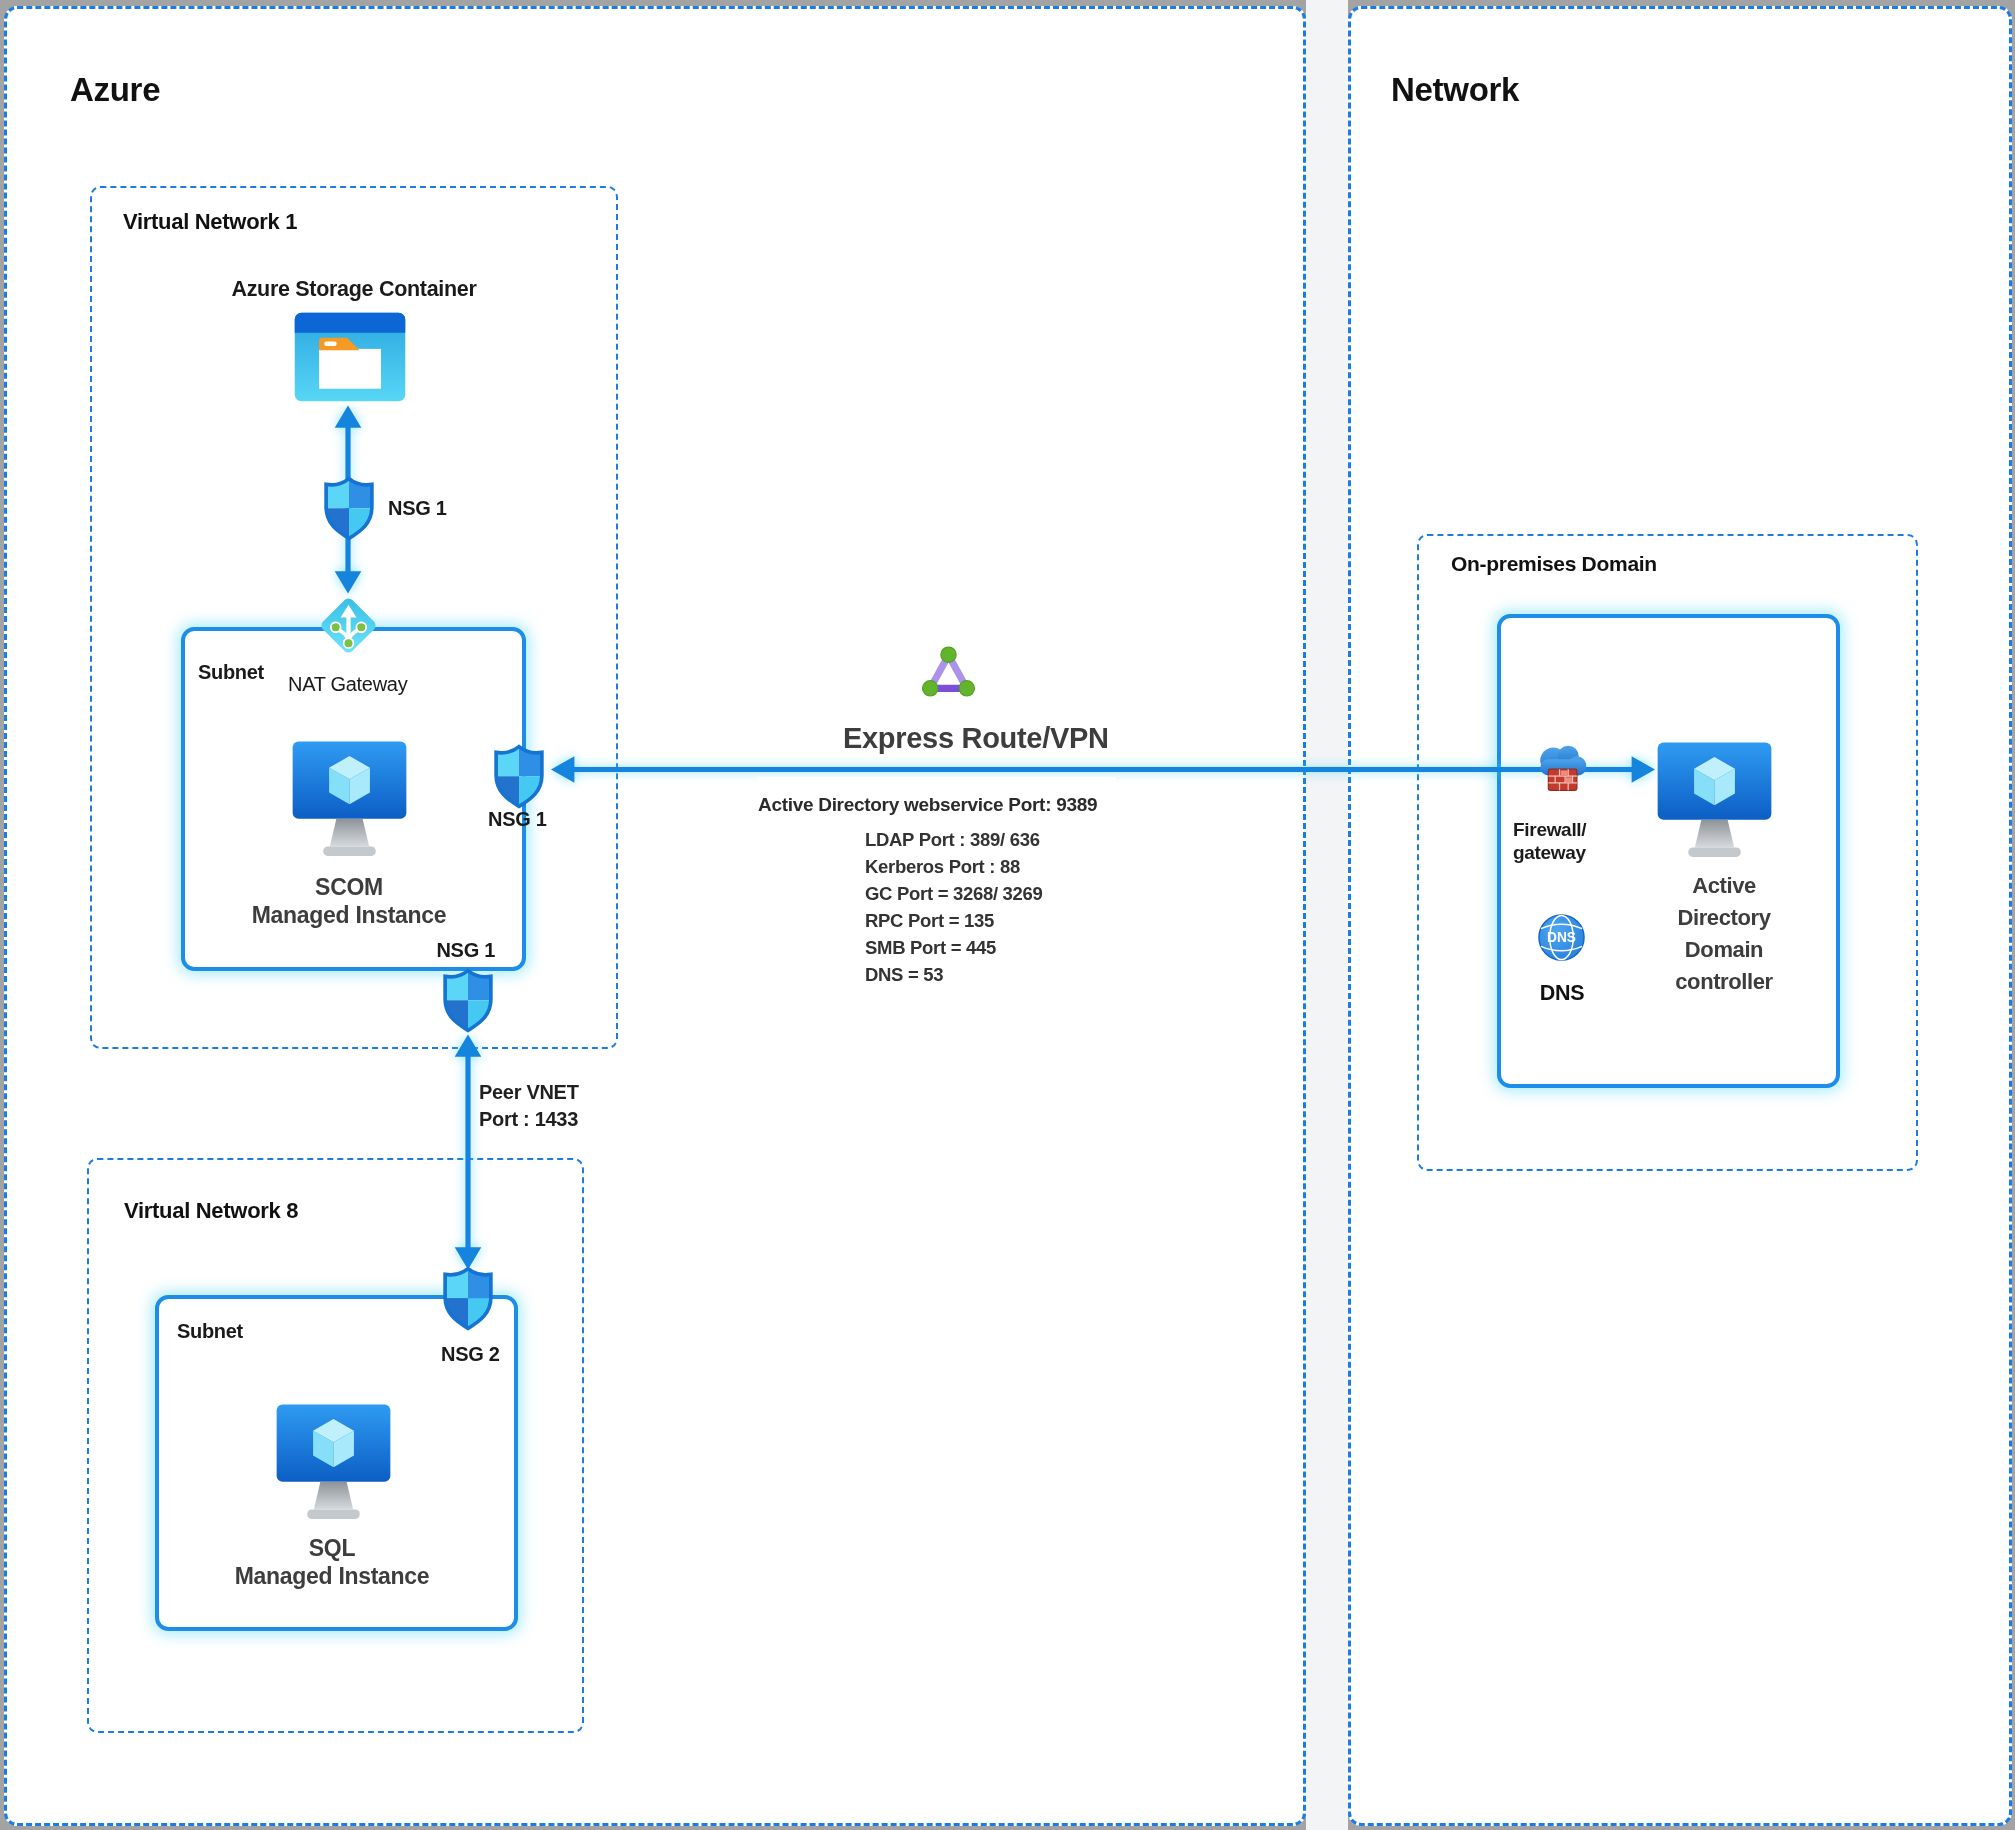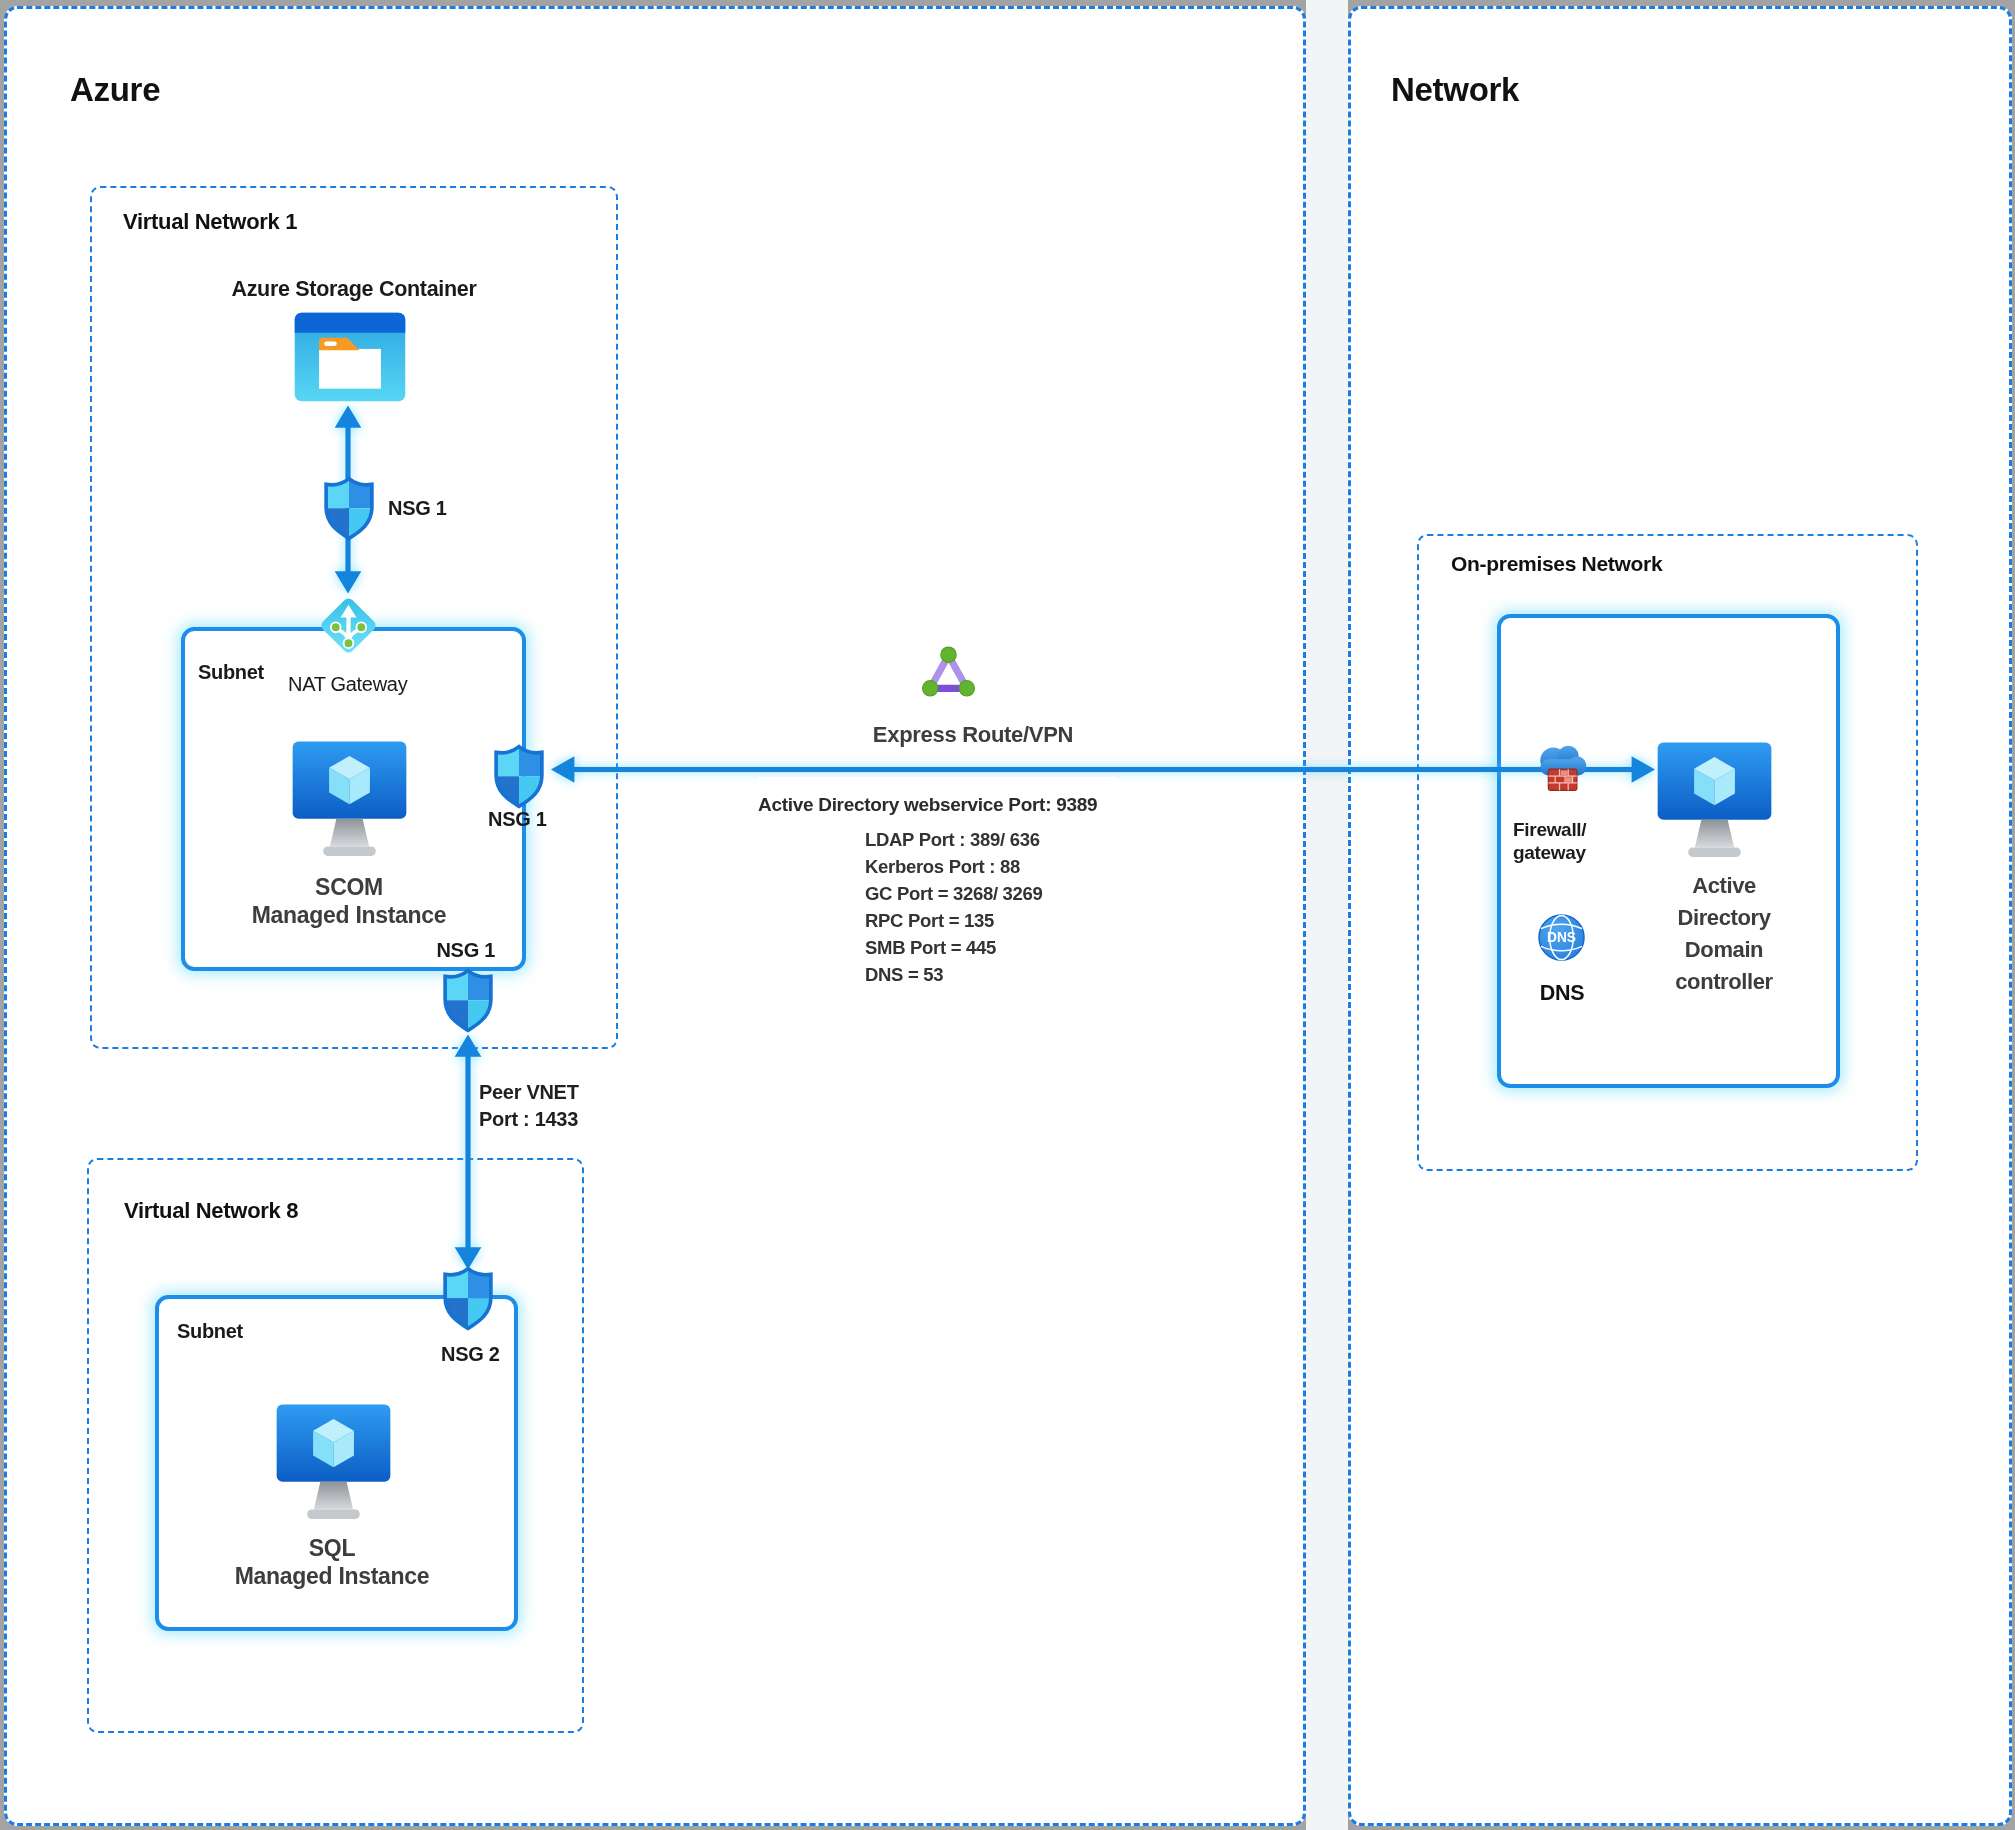--- a/index.html
+++ b/index.html
@@ -25,21 +25,21 @@
   .lbl{font-size:20px;font-weight:600;color:#1a1a1a;z-index:6;}
   .lbl-reg{font-weight:400;}
   .big-lbl{font-size:23px;font-weight:700;color:#3d3d3d;text-align:center;line-height:28px;z-index:6;}
   .icon{z-index:6;}
   .arrow{z-index:4;filter:drop-shadow(0 0 5.2px rgba(80,212,255,0.7));}
   .adws-box{left:758px;top:777px;width:358px;height:56px;background:#ffffff;z-index:5;
             display:flex;align-items:center;justify-content:flex-start;font-size:19px;font-weight:700;
             color:#2b2b2b;letter-spacing:-0.6px;white-space:nowrap;}
   .ports{left:865px;top:826px;font-size:18.5px;font-weight:600;color:#333;line-height:27px;z-index:5;
          letter-spacing:-0.3px;white-space:nowrap;}
-  .express-lbl{left:843px;top:722px;width:260px;text-align:center;font-size:22px;font-weight:700;
+  .express-lbl{left:843px;top:722px;width:260px;text-align:center;font-size:29px;font-weight:700;
                color:#3d3d3d;z-index:6;}
   .peer-lbl{left:479px;top:1079px;font-size:20px;font-weight:700;color:#1f1f1f;line-height:27px;z-index:6;}
   .scom-lbl{left:218px;top:873px;width:262px;}
   .sql-lbl{left:201px;top:1534px;width:262px;}
   .adc-lbl{left:1650px;top:870px;width:148px;font-size:22px;font-weight:700;color:#3d3d3d;
            text-align:center;line-height:32px;letter-spacing:-0.4px;z-index:6;}
   .fw-lbl{left:1513px;top:818px;width:108px;text-align:left;font-size:19px;font-weight:600;
           line-height:23px;color:#1c1c1c;z-index:6;}
   .dns-lbl{left:1525px;top:981px;width:74px;text-align:center;font-size:21.5px;font-weight:600;
            color:#111;z-index:6;}
@@ -216,21 +216,21 @@
   <div class="abs ports">
     <div>LDAP Port : 389/ 636</div>
     <div>Kerberos Port : 88</div>
     <div>GC Port = 3268/ 3269</div>
     <div>RPC Port = 135</div>
     <div>SMB Port = 445</div>
     <div>DNS = 53</div>
   </div>
 
   <div class="abs vnet-box onprem"></div>
-  <div class="abs onprem-lbl t">On-premises Network</div>
+  <div class="abs onprem-lbl t">On-premises Domain</div>
   <div class="abs subnet-box inner-onprem"></div>
 
   <svg class="abs icon" style="left:1531px;top:737px;" width="62" height="62" viewBox="0 0 100 100">
     <circle cx="36" cy="38" r="21" fill="url(#gradCloud)"></circle>
     <circle cx="60" cy="31" r="17" fill="url(#gradCloud)"></circle>
     <circle cx="74" cy="46" r="15" fill="url(#gradCloud)"></circle>
     <rect x="15" y="36" width="74" height="26" rx="13" fill="url(#gradCloud)"></rect>
     <rect x="28" y="52" width="46" height="34" rx="3" fill="#C63A2E" stroke="#922B20" stroke-width="2"></rect>
     <line x1="28" y1="63" x2="74" y2="63" stroke="#F0C6C0" stroke-width="2"></line>
     <line x1="28" y1="74" x2="74" y2="74" stroke="#F0C6C0" stroke-width="2"></line>

